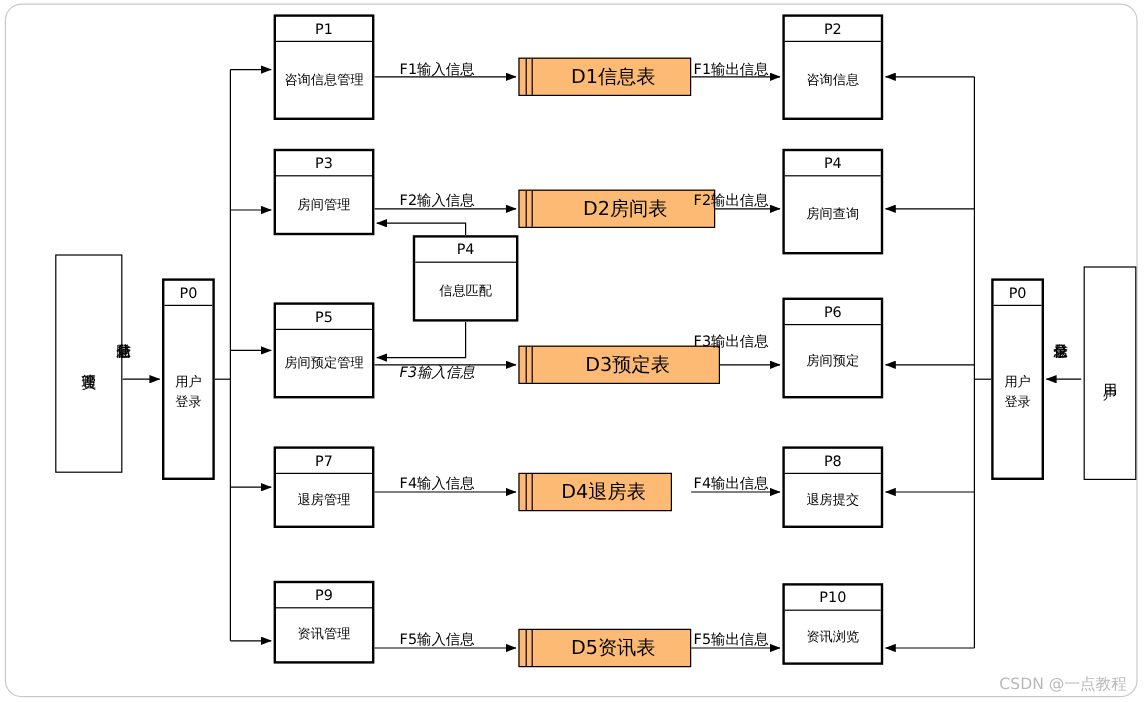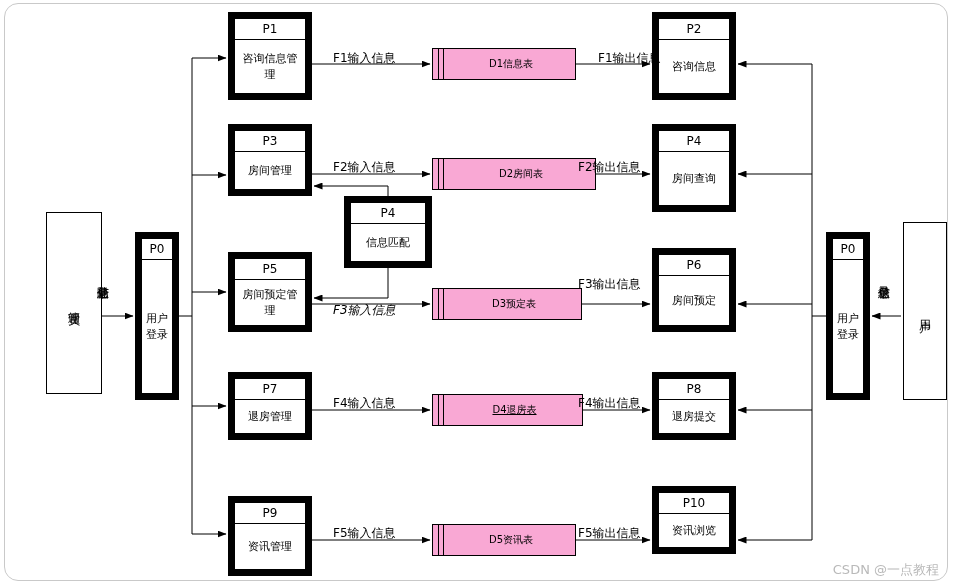--- a/index.html
+++ b/index.html
@@ -30,21 +30,21 @@
     left: 0;
     top: 0;
     width: 953px;
     height: 585px;
     pointer-events: none;
   }
   
   .proc {
     position: absolute;
     box-sizing: border-box;
-    border: 7px solid #000000;
+    border: 2px solid #000000;
     background: #fff;
   }
   .proc .hdr {
     height: 21px;
     border-bottom: 1px solid #000;
     display: flex;
     align-items: center;
     justify-content: center;
     font-size: 12px;
     color: #000;
@@ -60,25 +60,25 @@
     color: #000;
     line-height: 16px;
     padding: 0 4px;
     box-sizing: border-box;
   }
   
   .store {
     position: absolute;
     box-sizing: border-box;
     border: 1px solid #000;
-    background: #f9a8d4;
-    display: flex;
-    align-items: center;
-    justify-content: center;
-    font-size: 10px;
+    background: #fdba74;
+    display: flex;
+    align-items: center;
+    justify-content: center;
+    font-size: 16px;
     color: #000;
   }
   .store .bar1, .store .bar2 {
     position: absolute;
     top: 0;
     bottom: 0;
     width: 0;
     border-left: 1px solid #000;
   }
   .store .bar1 { left: 5px; }
@@ -212,46 +212,46 @@
     <div class="bdy">房间管理</div>
   </div>
   <div class="proc" style="left:228px; top:252px; width:84px; height:80px;">
     <div class="hdr">P5</div>
     <div class="bdy">房间预定管理</div>
   </div>
   <div class="proc" style="left:228px; top:372px; width:84px; height:68px;">
     <div class="hdr">P7</div>
     <div class="bdy">退房管理</div>
   </div>
-  <div class="proc" style="left:228px; top:496px; width:84px; height:80px;">
+  <div class="proc" style="left:228px; top:484px; width:84px; height:69px;">
     <div class="hdr">P9</div>
     <div class="bdy">资讯管理</div>
   </div>
 
   <div class="proc" style="left:344px; top:196px; width:88px; height:72px;">
     <div class="hdr">P4</div>
     <div class="bdy">信息匹配</div>
   </div>
 
   <div class="store" style="left:432px; top:48px; width:144px; height:32px;">
     <span class="bar1"></span>
     <span class="bar2"></span>
     <span class="lbl">D1信息表</span>
   </div>
   <div class="store" style="left:432px; top:158px; width:164px; height:32px;">
     <span class="bar1"></span>
     <span class="bar2"></span>
     <span class="lbl">D2房间表</span>
   </div>
-  <div class="store" style="left:432px; top:288px; width:150px; height:32px;text-align:center;">
+  <div class="store" style="left:432px; top:288px; width:168px; height:32px;text-align:center;">
     <span class="bar1"></span>
     <span class="bar2"></span>
     <span class="lbl">D3预定表</span>
   </div>
-  <div class="store" style="left:432px; top:394px; width:151px; height:32px;text-decoration:underline;">
+  <div class="store" style="left:432px; top:394px; width:128px; height:32px;">
     <span class="bar1"></span>
     <span class="bar2"></span>
     <span class="lbl">D4退房表</span>
   </div>
   <div class="store" style="left:432px; top:524px; width:144px; height:32px;">
     <span class="bar1"></span>
     <span class="bar2"></span>
     <span class="lbl">D5资讯表</span>
   </div>
 
@@ -272,21 +272,21 @@
     <div class="bdy">退房提交</div>
   </div>
   <div class="proc" style="left:652px; top:486px; width:84px; height:68px;">
     <div class="hdr">P10</div>
     <div class="bdy">资讯浏览</div>
   </div>
 
   <div class="flabel vertical" style="left:96px; top:277px;">登陆信息</div>
   <div class="flabel vertical" style="left:877px; top:277px;">登录信息</div>
   <div class="flabel" style="left:333px; top:50px;text-align:center;">F1输入信息</div>
-  <div class="flabel" style="left:598px; top:50px;">F1输出信息</div>
+  <div class="flabel" style="left:578px; top:50px;">F1输出信息</div>
   <div class="flabel" style="left:333px; top:159px;">F2输入信息</div>
   <div class="flabel" style="left:578px; top:159px;">F2输出信息</div>
   <div class="flabel" style="left:578px; top:276px;">F3输出信息</div>
   <div class="flabel" style="left:333px; top:302px;font-style:italic;">F3输入信息</div>
   <div class="flabel" style="left:333px; top:395px;">F4输入信息</div>
   <div class="flabel" style="left:578px; top:395px;">F4输出信息</div>
   <div class="flabel" style="left:333px; top:525px;">F5输入信息</div>
   <div class="flabel" style="left:578px; top:525px;">F5输出信息</div>
 
   <div class="watermark">CSDN @一点教程</div>

